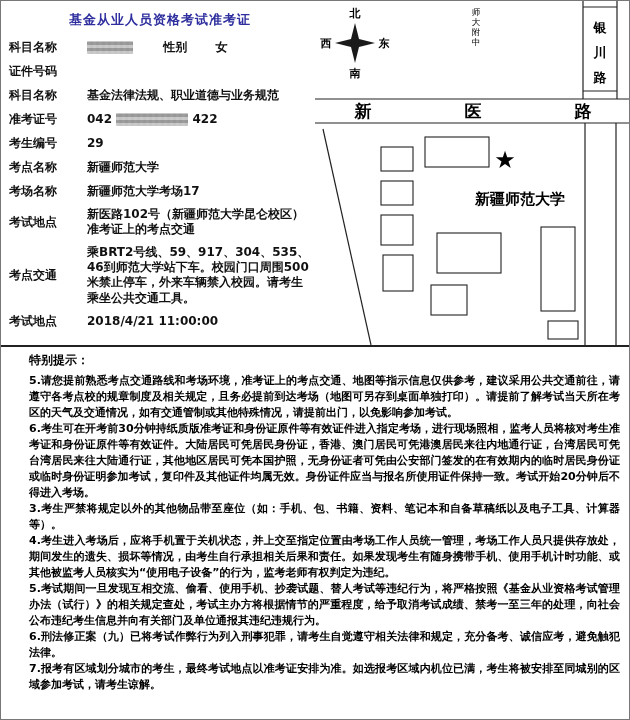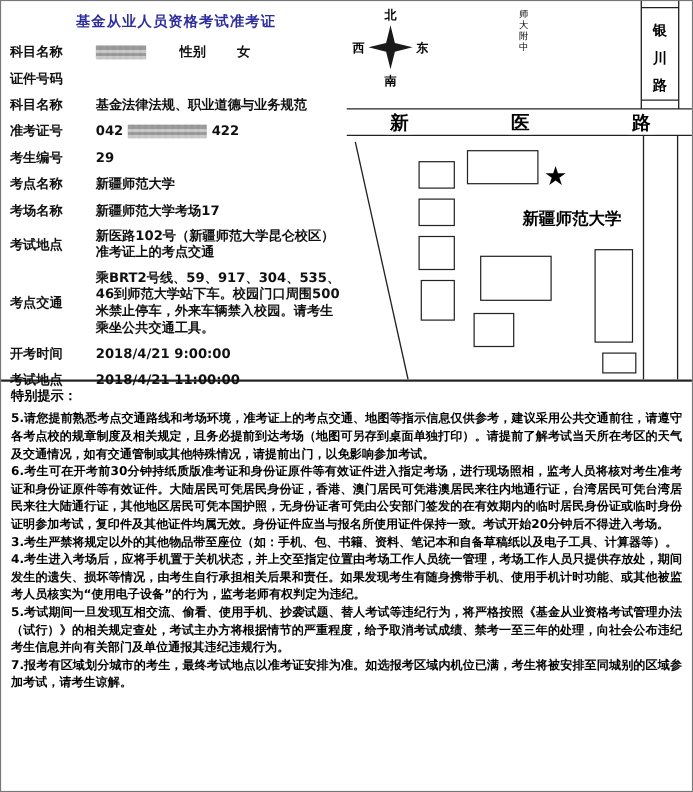--- a/index.html
+++ b/index.html
@@ -30,21 +30,21 @@
     background:
       repeating-linear-gradient(0deg, rgba(200,200,200,.9) 0 3px, rgba(150,150,150,.9) 3px 6px),
       repeating-linear-gradient(90deg, #d6d6d6 0 3px, #a3a3a3 3px 6px);
   }
   .redact-name { width: 46px; }
   .redact-id { width: 112px; }
   .redact-ticket { width: 72px; }
   .gender-lbl { margin-left: 26px; }
   .gender-val { margin-left: 24px; }
   .map-svg { display: block; }
-  .notices { padding: 5px 9px 0 9px; }
+  .notices { padding: 5px 9px 0 9px; margin-left: 19px; }
   .notices-title { font-size: 12px; font-weight: bold; margin: 0 0 4px 0; }
   .notice {
     font-size: 11px; font-weight: bold; line-height: 16px;
     text-align: justify; margin: 0; color: #000;
   }
   svg text { font-family: "DejaVu Sans", sans-serif; }
 </style>
 </head>
 <body>
 
@@ -100,24 +100,20 @@
       <div class="row">
         <span class="lbl">考试地点</span>
         <span class="val">新医路102号（新疆师范大学昆仑校区）准考证上的考点交通</span>
       </div>
 
       <div class="row">
         <span class="lbl">考点交通</span>
         <span class="val">乘BRT2号线、59、917、304、535、46到师范大学站下车。校园门口周围500米禁止停车，外来车辆禁入校园。请考生乘坐公共交通工具。</span>
       </div>
 
-      <div class="row">
-        <span class="lbl">开考时间</span>
-        <span class="val">2018/4/21 9:00:00</span>
-      </div>
 
       <div class="row">
         <span class="lbl">考试地点</span>
         <span class="val">2018/4/21 11:00:00</span>
       </div>
     </div>
 
     <div class="map-area">
       <svg class="map-svg" width="314" height="344" viewBox="0 0 314 344">
 
@@ -185,16 +181,17 @@
     </div>
   </div>
 
   <div class="notices">
     <div class="notices-title">特别提示：</div>
     <p class="notice">5.请您提前熟悉考点交通路线和考场环境，准考证上的考点交通、地图等指示信息仅供参考，建议采用公共交通前往，请遵守各考点校的规章制度及相关规定，且务必提前到达考场（地图可另存到桌面单独打印）。请提前了解考试当天所在考区的天气及交通情况，如有交通管制或其他特殊情况，请提前出门，以免影响参加考试。</p>
     <p class="notice">6.考生可在开考前30分钟持纸质版准考证和身份证原件等有效证件进入指定考场，进行现场照相，监考人员将核对考生准考证和身份证原件等有效证件。大陆居民可凭居民身份证，香港、澳门居民可凭港澳居民来往内地通行证，台湾居民可凭台湾居民来往大陆通行证，其他地区居民可凭本国护照，无身份证者可凭由公安部门签发的在有效期内的临时居民身份证或临时身份证明参加考试，复印件及其他证件均属无效。身份证件应当与报名所使用证件保持一致。考试开始20分钟后不得进入考场。</p>
     <p class="notice">3.考生严禁将规定以外的其他物品带至座位（如：手机、包、书籍、资料、笔记本和自备草稿纸以及电子工具、计算器等）。</p>
     <p class="notice">4.考生进入考场后，应将手机置于关机状态，并上交至指定位置由考场工作人员统一管理，考场工作人员只提供存放处，期间发生的遗失、损坏等情况，由考生自行承担相关后果和责任。如果发现考生有随身携带手机、使用手机计时功能、或其他被监考人员核实为“使用电子设备”的行为，监考老师有权判定为违纪。</p>
     <p class="notice">5.考试期间一旦发现互相交流、偷看、使用手机、抄袭试题、替人考试等违纪行为，将严格按照《基金从业资格考试管理办法（试行）》的相关规定查处，考试主办方将根据情节的严重程度，给予取消考试成绩、禁考一至三年的处理，向社会公布违纪考生信息并向有关部门及单位通报其违纪违规行为。</p>
+    <p class="notice">6.刑法修正案（九）已将考试作弊行为列入刑事犯罪，请考生自觉遵守相关法律和规定，充分备考、诚信应考，避免触犯法律。</p>
     <p class="notice">7.报考有区域划分城市的考生，最终考试地点以准考证安排为准。如选报考区域内机位已满，考生将被安排至同城别的区域参加考试，请考生谅解。</p>
   </div>
 
 </div>
 
 </body></html>

